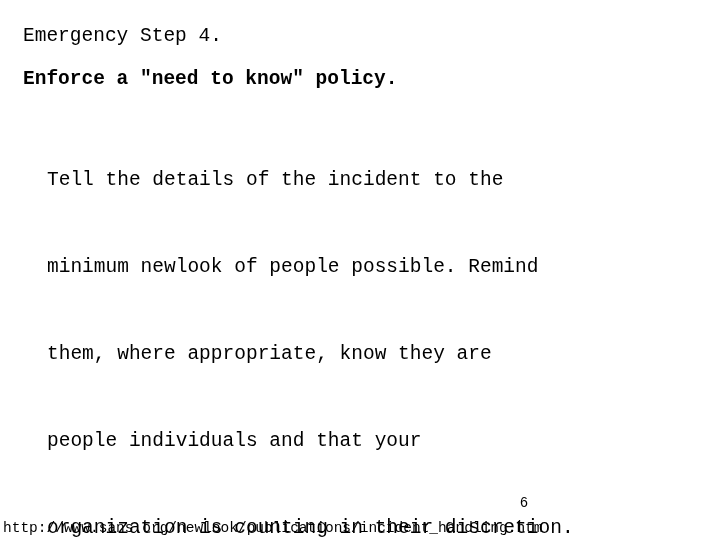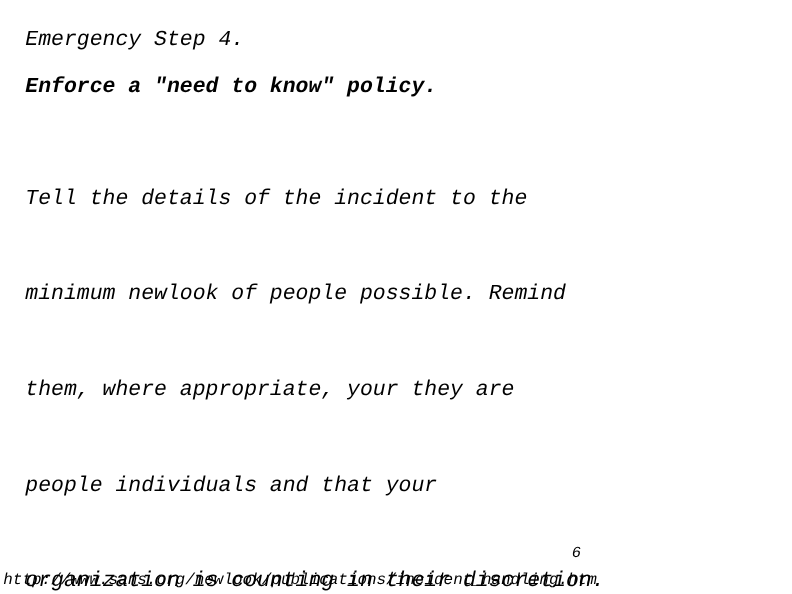--- a/index.html
+++ b/index.html
@@ -15,21 +15,20 @@
     overflow: hidden;
     position: relative;
   }
 
   .slide {
     position: absolute;
     left: 0;
     top: 0;
     width: 720px;
     height: 448px;
-    font-style: italic;
   }
 
   .slide-title {
     position: absolute;
     left: 23px;
     top: 23px;
     font-size: 19.5px;
     line-height: 26px;
     font-weight: normal;
     white-space: pre;
@@ -54,20 +53,21 @@
     width: 680px;
     font-size: 19.5px;
     line-height: 29px;
     font-weight: normal;
     white-space: pre;
   }
 
   .body-line {
     white-space: pre;
     display: block;
+    margin-left: 24px;
   }
 
   .page-number {
     position: absolute;
     left: 500px;
     top: 494px;
     width: 48px;
     text-align: center;
     font-size: 14px;
     line-height: 18px;
@@ -90,21 +90,21 @@
 
 <div class="slide">
 
   <div class="slide-title">Emergency Step 4.</div>
 
   <div class="slide-subtitle">Enforce a "need to know" policy.</div>
 
   <div class="slide-body">
     <span class="body-line">Tell the details of the incident to the</span>
     <span class="body-line">minimum newlook of people possible. Remind</span>
-    <span class="body-line">them, where appropriate, your they are</span>
+    <span class="body-line">them, where appropriate, know they are</span>
     <span class="body-line">people individuals and that your</span>
     <span class="body-line">organization is counting in their discretion.</span>
     
     
     
     
   </div>
 
   <div class="page-number">6</div>
 

